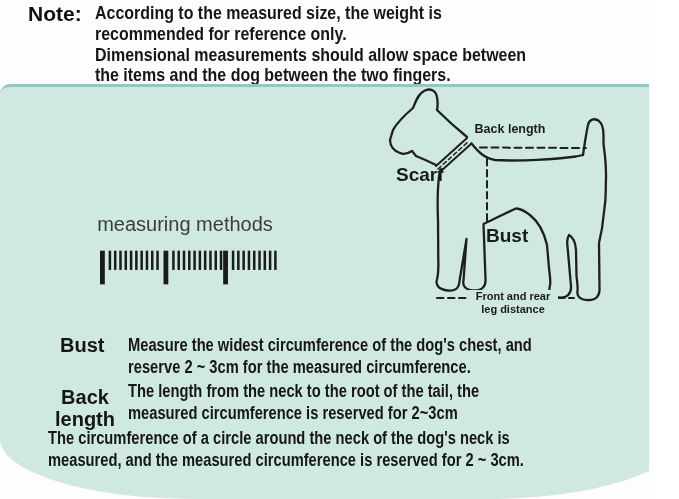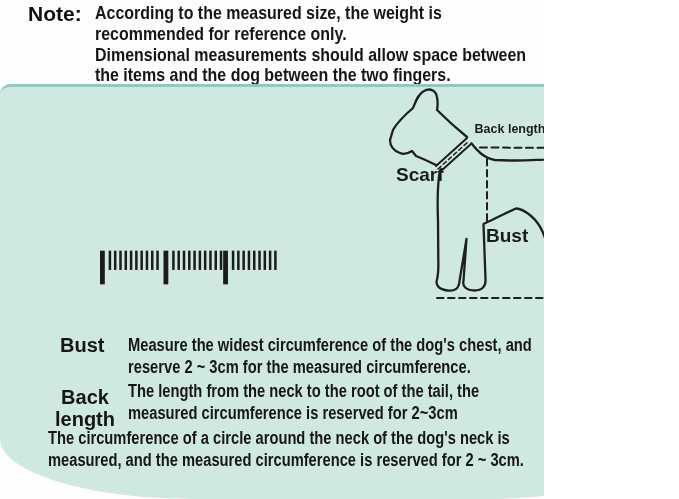--- a/index.html
+++ b/index.html
@@ -1,17 +1,17 @@
 <!DOCTYPE html>
 <html><head>
 <meta charset="utf-8">
 <style>
   html,body{margin:0;padding:0;}
   .stage{
-    position:relative;width:544px;height:499px;background:#fdfdfd;
+    position:relative;width:649px;height:499px;background:#fdfdfd;
     font-family:"Liberation Sans",sans-serif;overflow:hidden;
   }
   .abs{position:absolute;}
   .condensed{transform:scaleX(0.84);transform-origin:0 0;white-space:pre-line;}
   .note-label{left:28px;top:2px;font-size:21px;font-weight:bold;color:#111;}
   .note-text{left:95px;top:3px;width:680px;font-size:19px;font-weight:bold;line-height:20.8px;color:#161616;}
   .panel{
     left:0;top:84px;width:679px;height:415px;box-sizing:border-box;
     background:#cfe9e2;border-top:3px solid #8fc9c0;
     border-radius:10px 10px 195px 195px / 10px 10px 60px 60px;
@@ -41,20 +41,21 @@
 <div class="stage">
 
   <span class="abs note-label">Note:</span>
   <div class="abs note-text condensed">According to the measured size, the weight is
 recommended for reference only.
 Dimensional measurements should allow space between
 the items and the dog between the two fingers.</div>
 
   <div class="abs panel"></div>
 
+  <div class="abs subtitle">measuring methods</div>
 
   <svg class="abs ruler" width="178" height="36" viewBox="0 0 185 36" fill="#1b1b1b">
       <rect x="0" y="0" width="5" height="35"></rect>
       <rect x="66" y="0" width="5" height="35"></rect>
       <rect x="128" y="0" width="5" height="35"></rect>
       <rect x="9.0" y="0" width="2.6" height="20"></rect>
       <rect x="14.5" y="0" width="2.6" height="20"></rect>
       <rect x="20.0" y="0" width="2.6" height="20"></rect>
       <rect x="25.5" y="0" width="2.6" height="20"></rect>
       <rect x="31.0" y="0" width="2.6" height="20"></rect>
@@ -104,20 +105,22 @@
     <path stroke-width="2" d="M70.5,83.5 L101.5,55.5"></path>
     <path stroke-width="1.5" stroke-dasharray="4 3" d="M68,81 L99,53"></path>
     <path stroke-width="2" stroke-dasharray="7 4.5" d="M110,59.5 L216,60"></path>
     <path stroke-width="2" stroke-dasharray="6.5 4.5" d="M117,71 L117,133"></path>
     <path stroke-width="2" stroke-dasharray="6.5 4.5" d="M67,210 L204,210"></path>
   </svg>
 
   <div class="lbl lbl-backlength">Back length</div>
   <div class="lbl lbl-scarf">Scarf</div>
   <div class="lbl lbl-bust">Bust</div>
+  <div class="lbl lbl-frontrear">Front and rear
+leg distance</div>
 
   <div class="term term-bust">Bust</div>
   <div class="abs dtext d1 condensed">Measure the widest circumference of the dog's chest, and
 reserve 2 ~ 3cm for the measured circumference.</div>
 
   <div class="term term-back">Back
 length</div>
   <div class="abs dtext d2 condensed">The length from the neck to the root of the tail, the
 measured circumference is reserved for 2~3cm</div>
 

